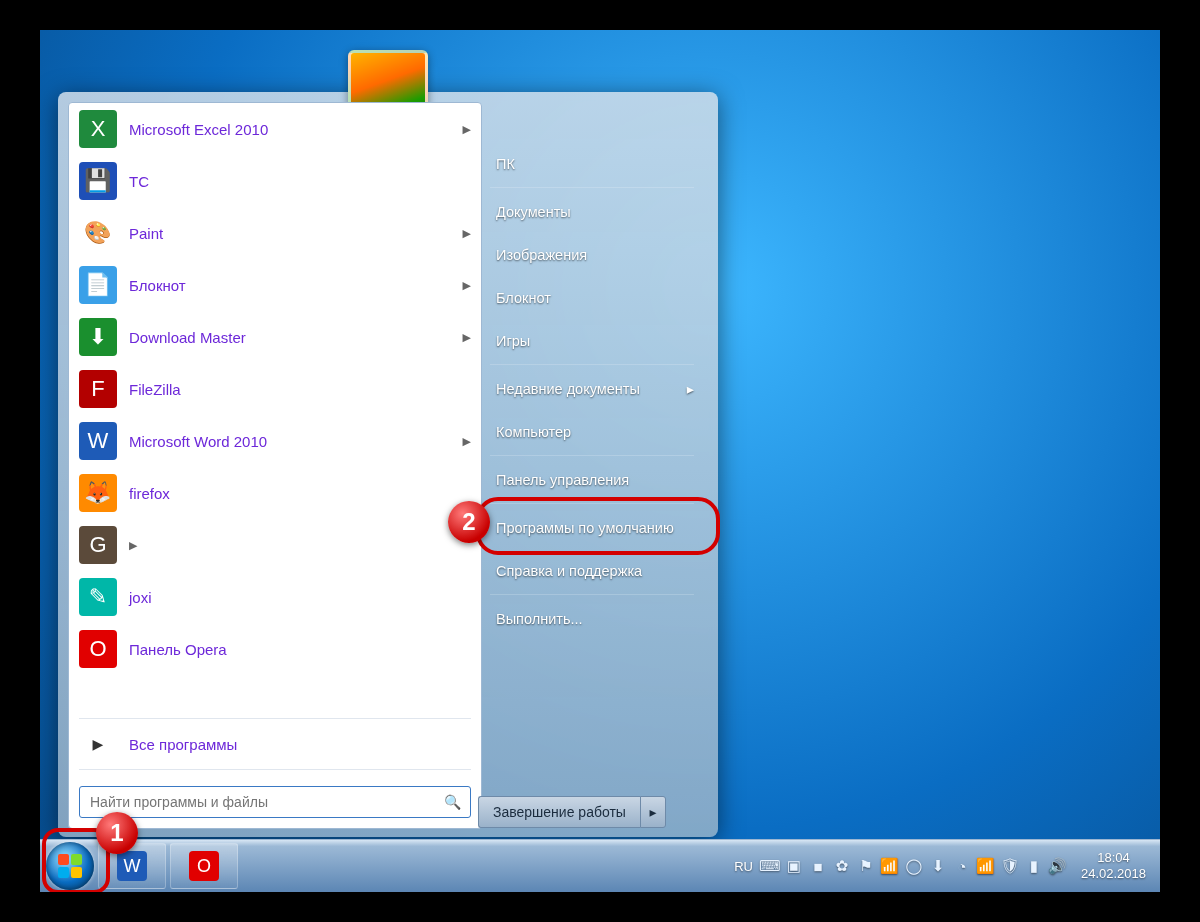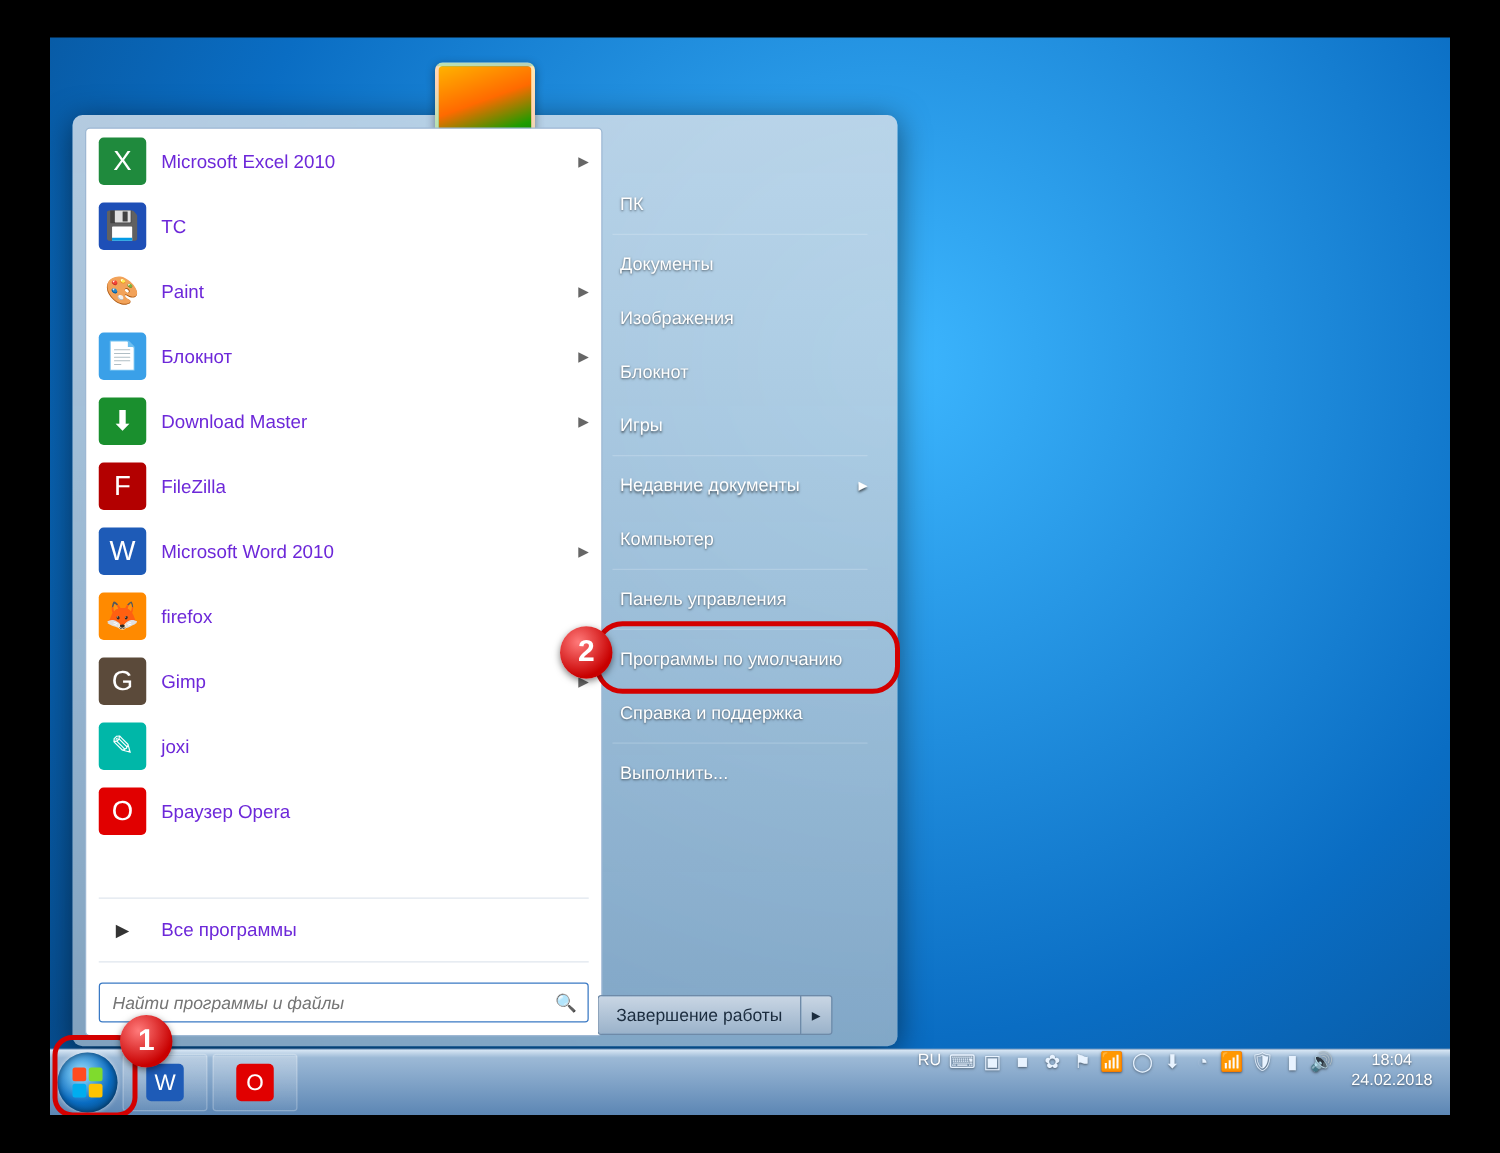--- a/index.html
+++ b/index.html
@@ -12,42 +12,42 @@
 .prog-list{position:absolute;left:0;top:0;right:0}
 .prog{height:52px;display:flex;align-items:center;padding:0 10px;cursor:pointer}
 .prog .ic{width:38px;height:38px;border-radius:4px;display:flex;align-items:center;justify-content:center;font-size:22px;color:#fff;margin-right:12px;flex:none}
 .prog .lbl{flex:1;color:#6d28d9;font-size:15px}
 .prog .arrow{color:#666;font-size:11px}
 .sep{height:1px;background:#e0e6ee;margin:2px 10px}
 .allprogs{height:46px;display:flex;align-items:center;padding:0 10px;cursor:pointer}
 .allprogs .tri{width:38px;text-align:center;color:#333;margin-right:12px}
 .allprogs .lbl{color:#6d28d9;font-size:15px}
 .searchbox{position:absolute;left:10px;right:10px;bottom:10px;height:30px;border:1px solid #3a79c4;border-radius:3px;background:#fff;display:flex;align-items:center;padding:0 8px}
-.searchbox input{flex:1;border:none;outline:none;font-style:italic;color:#7c8ca0;font-size:14px;background:transparent}
+.searchbox input{flex:1;border:none;outline:none;color:#7c8ca0;font-size:14px;background:transparent}
 .searchbox .sic{color:#3a79c4}
 
 
 .right-panel{position:absolute;left:420px;top:0;width:228px;height:745px}
 .userpic{position:absolute;top:-42px;left:50%;transform:translateX(-50%);width:74px;height:74px;border:3px solid rgba(255,255,255,.7);border-radius:6px;background:linear-gradient(160deg,#ffb300 0%,#ff6a00 40%,#1d9c00 70%,#06630e 100%);box-shadow:0 2px 8px rgba(0,0,0,.4)}
 .rlinks{position:absolute;top:50px;left:0;right:0}
 .rlink{height:43px;display:flex;align-items:center;padding:0 18px;color:#fff;text-shadow:0 1px 2px rgba(0,0,0,.6);cursor:pointer;position:relative;font-size:14.5px}
 .rlink .rarrow{position:absolute;right:12px;color:#fff}
 .rsep{height:1px;background:rgba(255,255,255,.18);margin:2px 12px}
 .shutdown{position:absolute;left:0;bottom:10px;height:30px;display:flex;align-items:center}
 .shutbtn{height:30px;padding:0 14px;background:linear-gradient(180deg,#c9d6e4,#9ab2ca);border:1px solid #6e8aa8;border-right:none;border-radius:3px 0 0 3px;color:#1b2c3e;font-size:14px;display:flex;align-items:center;cursor:pointer}
 .shutmore{width:24px;height:30px;background:linear-gradient(180deg,#c9d6e4,#9ab2ca);border:1px solid #6e8aa8;border-radius:0 3px 3px 0;display:flex;align-items:center;justify-content:center;color:#1b2c3e;cursor:pointer}
 
 
 .taskbar{position:absolute;left:0;right:0;bottom:0;height:52px;background:linear-gradient(180deg,#d7e6f4 0%,#9cb9d6 12%,#5c86b4 100%);border-top:1px solid rgba(255,255,255,.4);display:flex;align-items:center}
 .startorb{width:48px;height:48px;margin-left:6px;border-radius:50%;background:radial-gradient(circle at 40% 35%,#9be2ff 0%,#0a6dc3 55%,#033a66 100%);box-shadow:0 0 6px rgba(0,0,0,.5) inset,0 0 4px rgba(255,255,255,.6);cursor:pointer;display:flex;align-items:center;justify-content:center}
 .orbflag{display:grid;grid-template-columns:11px 11px;grid-template-rows:11px 11px;gap:2px}
 .orbflag span{border-radius:2px}
 .tbitem{width:66px;height:44px;margin-left:4px;border-radius:3px;background:linear-gradient(180deg,rgba(255,255,255,.3),rgba(255,255,255,.05));border:1px solid rgba(255,255,255,.25);display:flex;align-items:center;justify-content:center;cursor:pointer}
 .tbitem .ic{width:30px;height:30px;border-radius:4px;display:flex;align-items:center;justify-content:center;font-size:18px;color:#fff}
-.tray{position:absolute;right:8px;bottom:0;height:52px;display:flex;align-items:flex-start;gap:8px;color:#fff;text-shadow:0 1px 2px rgba(0,0,0,.5)}
+.tray{position:absolute;right:8px;bottom:0;height:52px;display:flex;align-items:center;gap:8px;color:#fff;text-shadow:0 1px 2px rgba(0,0,0,.5)}
 .tray .lang{font-size:13px}
 .tray .tic{width:18px;height:18px;font-size:15px;display:flex;align-items:center;justify-content:center;color:#e8f3ff}
 .clock{text-align:center;line-height:16px;font-size:13px;margin-left:6px;margin-right:6px}
 
 
 .callout{position:absolute;border:4px solid #d30000;border-radius:16px;pointer-events:none}
 .num{position:absolute;width:42px;height:42px;border-radius:50%;background:radial-gradient(circle at 35% 30%,#ff7a7a,#c80000 70%);color:#fff;font-weight:700;font-size:24px;display:flex;align-items:center;justify-content:center;box-shadow:0 2px 6px rgba(0,0,0,.5);pointer-events:none}
 </style>
 </head>
 <body>
@@ -92,30 +92,29 @@
             <div class="ic" style="background:#1e5bb7">W</div>
             <div class="lbl">Microsoft Word 2010</div>
             <div class="arrow">▶</div>
           </div>
           <div class="prog">
             <div class="ic" style="background:#ff8a00">🦊</div>
             <div class="lbl">firefox</div>
           </div>
           <div class="prog">
             <div class="ic" style="background:#5b4a3a">G</div>
-            <div class="lbl">Gimp</div>
             <div class="arrow">▶</div>
           </div>
           <div class="prog">
             <div class="ic" style="background:#00b7a8">✎</div>
             <div class="lbl">joxi</div>
           </div>
           <div class="prog">
             <div class="ic" style="background:#e10000">O</div>
-            <div class="lbl">Браузер Opera</div>
+            <div class="lbl">Панель Opera</div>
           </div>
         </div>
 
       <div style="position:absolute;left:0;right:0;bottom:56px">
         <div class="sep"></div>
         <div class="allprogs">
           <span class="tri">▶</span>
           <span class="lbl">Все программы</span>
         </div>
         <div class="sep"></div>

